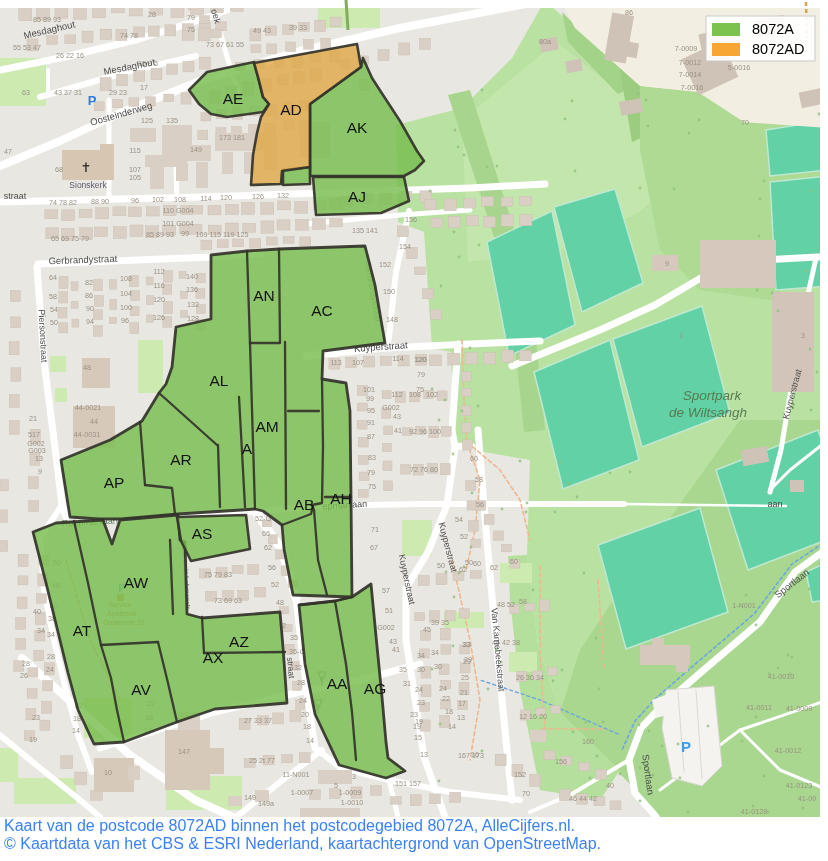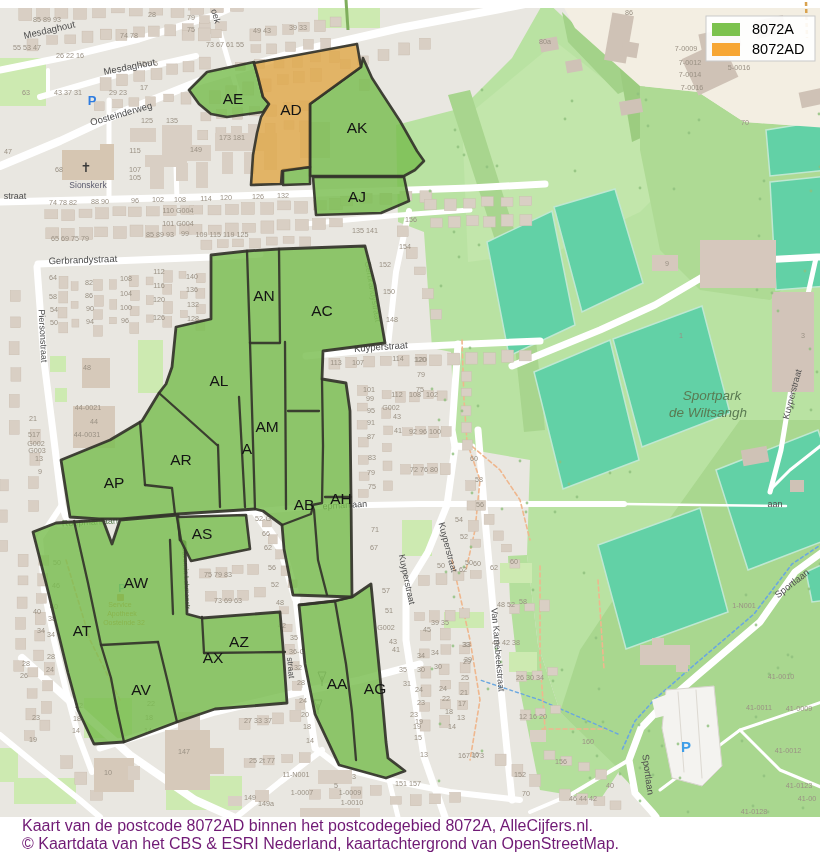--- a/index.html
+++ b/index.html
@@ -1,16 +1,16 @@
 <!DOCTYPE html>
 <html><head>
 <meta charset="utf-8">
 <style>
   html,body { margin:0; padding:0; background:#fff; width:828px; height:861px; overflow:hidden; }
-  .cap { font-family:"Liberation Sans", sans-serif; color:#701a75; font-size:16px; line-height:18px; padding:0 0 0 22px; margin-top:-4px; }
+  .cap { font-family:"Liberation Sans", sans-serif; color:#3b82f6; font-size:16px; line-height:18px; padding:0 0 0 4px; margin-top:-4px; }
 </style>
 </head>
 <body>
 
 <svg width="828" height="817" viewBox="0 0 828 817">
 
 <rect x="0" y="0" width="828" height="817" fill="#e9e7e1"></rect>
 
 <polygon points="545,0 575,28 640,86 698,92 744,122 828,128 828,817 655,817 628,782 560,712 538,645 527,555 530,460 455,447 451,352 432,348 424,232 398,222 396,125 462,108 512,58" fill="#b9e2a2"></polygon>
 

